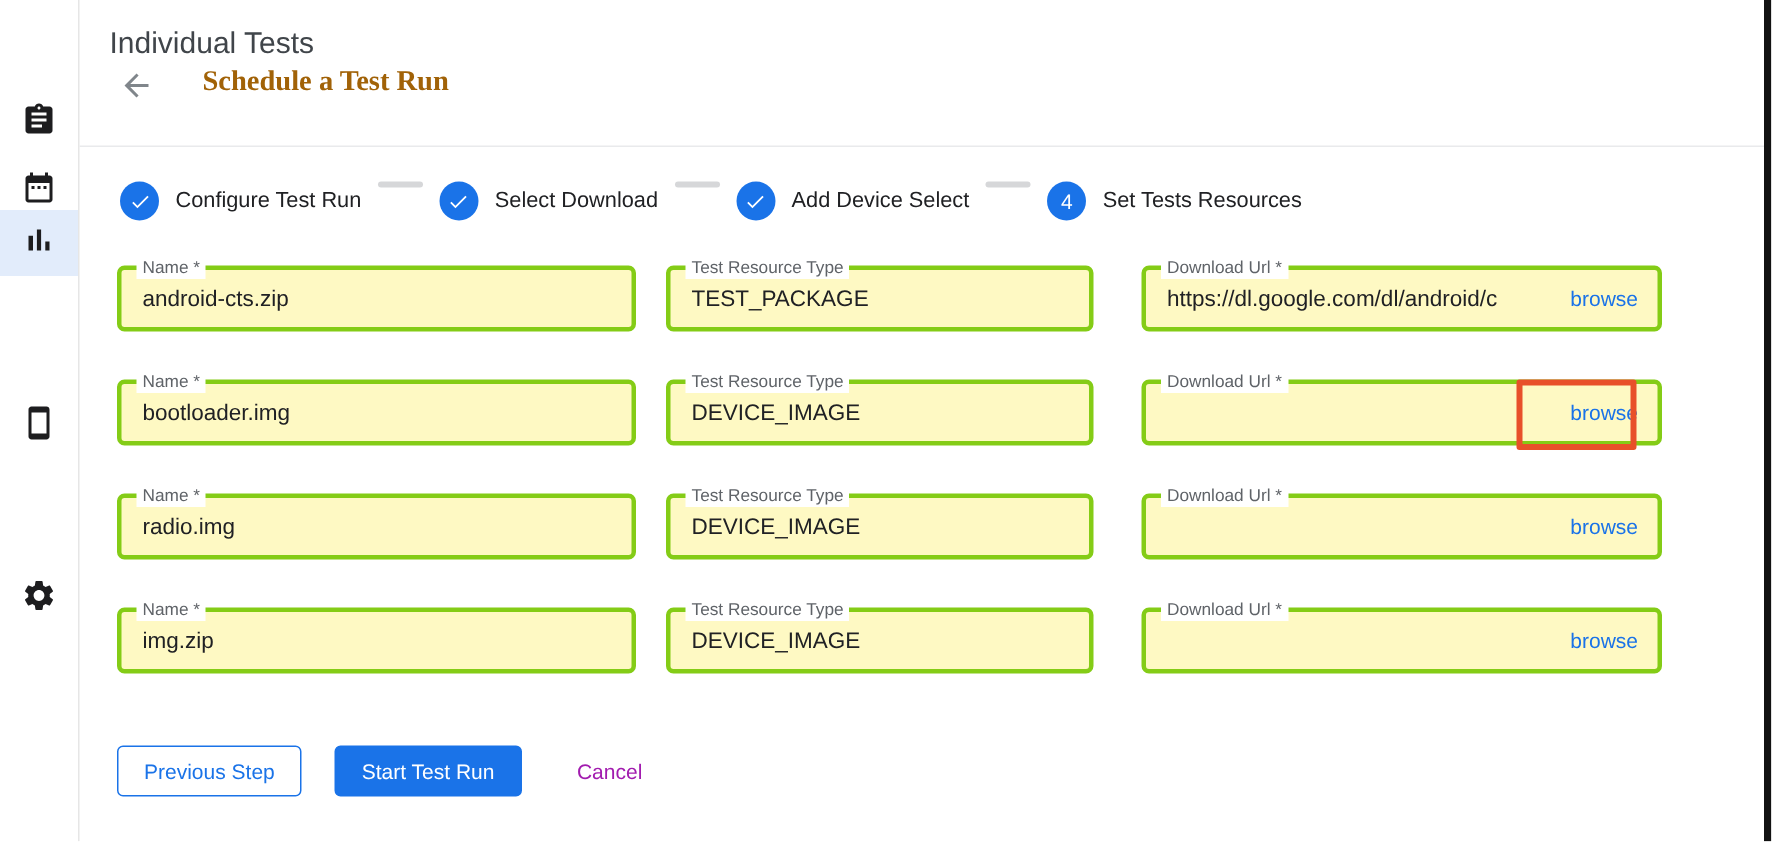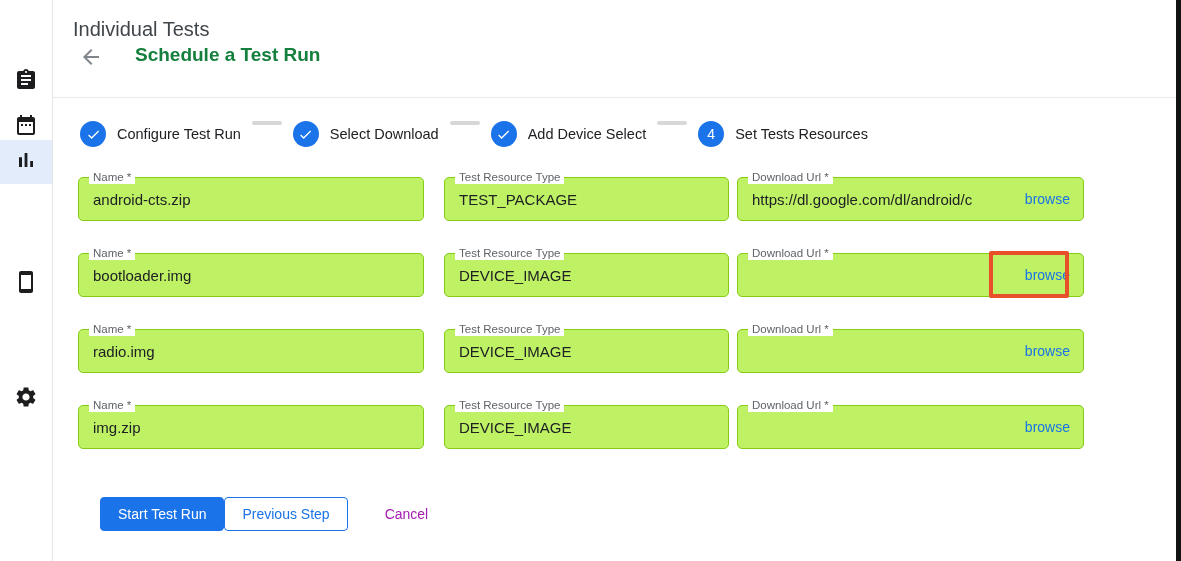--- a/index.html
+++ b/index.html
@@ -22,41 +22,41 @@
     display:flex; align-items:center; justify-content:center; cursor:pointer;
   }
   .side-item.active { background:#e2ecfb; }
   .side-item svg { width:24px; height:24px; fill:#1d1d1f; }
 
   
   .section-label { position:absolute; left:73px; top:18px; font-size:20px; color:#40454a; }
   .back-btn { position:absolute; left:78px; top:44px; width:26px; height:26px; cursor:pointer;
               display:flex; align-items:center; justify-content:center; background:none; border:none; }
   .back-btn svg { width:24px; height:24px; fill:#80868b; }
-  .page-title { position:absolute; left:135px; top:44px; font-size:19px; color:#15803d; }
+  .page-title { position:absolute; left:135px; top:44px; font-size:19px; color:#a16207;font-family:Liberation Serif, serif; }
   .header-divider { position:absolute; left:53px; top:97px; width:1123px; height:1px; background:#e9eaec; }
 
   
   .stepper { position:absolute; left:80px; top:121px; display:flex; }
   .step { display:flex; align-items:center; cursor:pointer; }
   .step-circle {
     width:26px; height:26px; border-radius:50%; background:#1a73e8;
     display:flex; align-items:center; justify-content:center; flex:0 0 auto;
     color:#fff; font-size:14px;
   }
   .step-circle svg { width:15px; height:15px; fill:#fff; }
   .step-label { margin-left:11px; font-size:14.5px; color:#202124; white-space:nowrap; }
   .connector { width:30px; height:4px; border-radius:2px; background:#d6d7d9; margin:0 11px; }
 
   
   .form { position:absolute; left:78px; top:177px; }
   .form-row { display:flex; margin-bottom:32px; }
-  .field { position:relative; width:346px; height:44px; border:1px solid #84cc16; border-radius:5px; background:#bef264; }
+  .field { position:relative; width:346px; height:44px; border:3px solid #84cc16; border-radius:5px; background:#fef9c3; }
   .field.col2 { margin-left:20px; width:285px; }
-  .field.col3 { margin-left:8px; width:347px; }
+  .field.col3 { margin-left:32px; width:347px; }
   .field-label {
     position:absolute; top:-7px; left:10px; background:#fff; padding:0 4px;
     font-size:11.5px; color:#5f6368; line-height:13px; white-space:nowrap;
   }
   .field input {
     width:100%; height:100%; border:none; outline:none; background:transparent;
     padding:0 14px; font-family:"Liberation Sans", sans-serif;
     font-size:15px; color:#202124;
   }
   .field.has-browse input { padding-right:74px; }
@@ -227,19 +227,19 @@
       <div class="field col3 has-browse">
         <span class="field-label">Download Url *</span>
         <input type="text" value="" style="">
         <button class="browse-link">browse</button>
       </div>
     </div>
 
   </div>
 
   <div class="actions">
+    <button class="btn btn-outline">Previous Step</button>
     <button class="btn btn-filled">Start Test Run</button>
-    <button class="btn btn-outline">Previous Step</button>
     <button class="btn btn-text">Cancel</button>
   </div>
 
   <div class="window-edge"></div>
 </div>
 
 </body></html>

